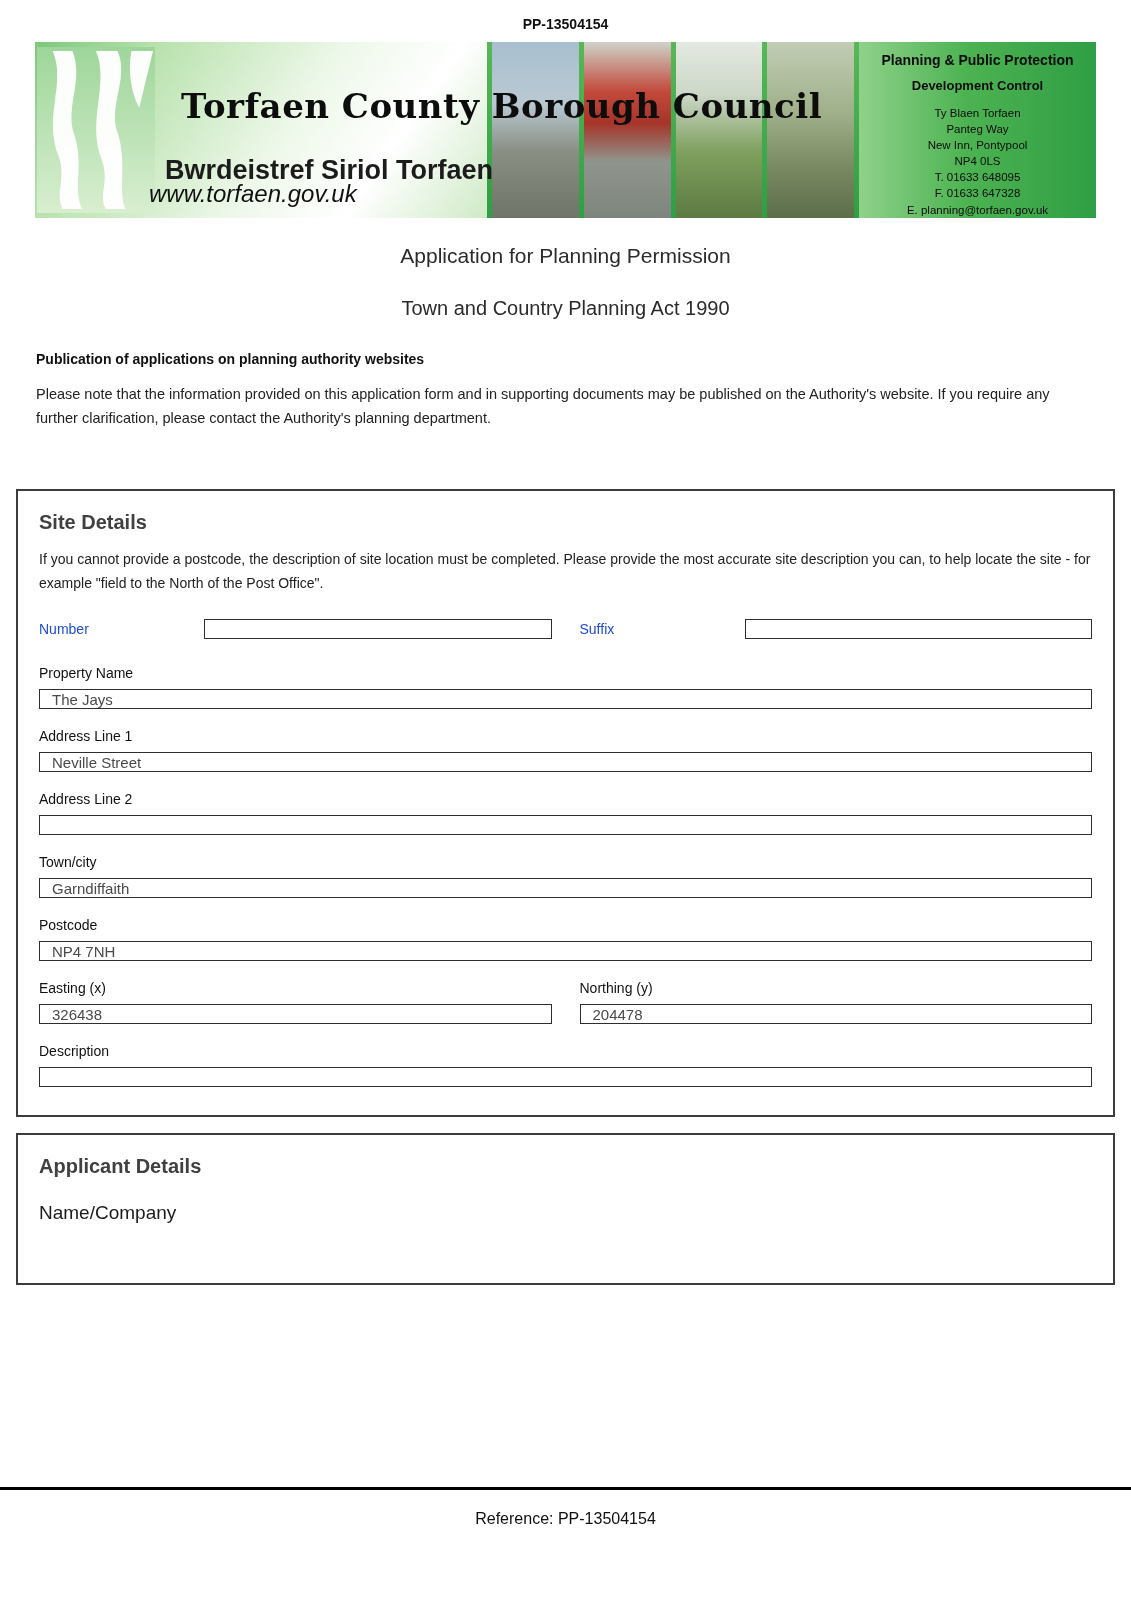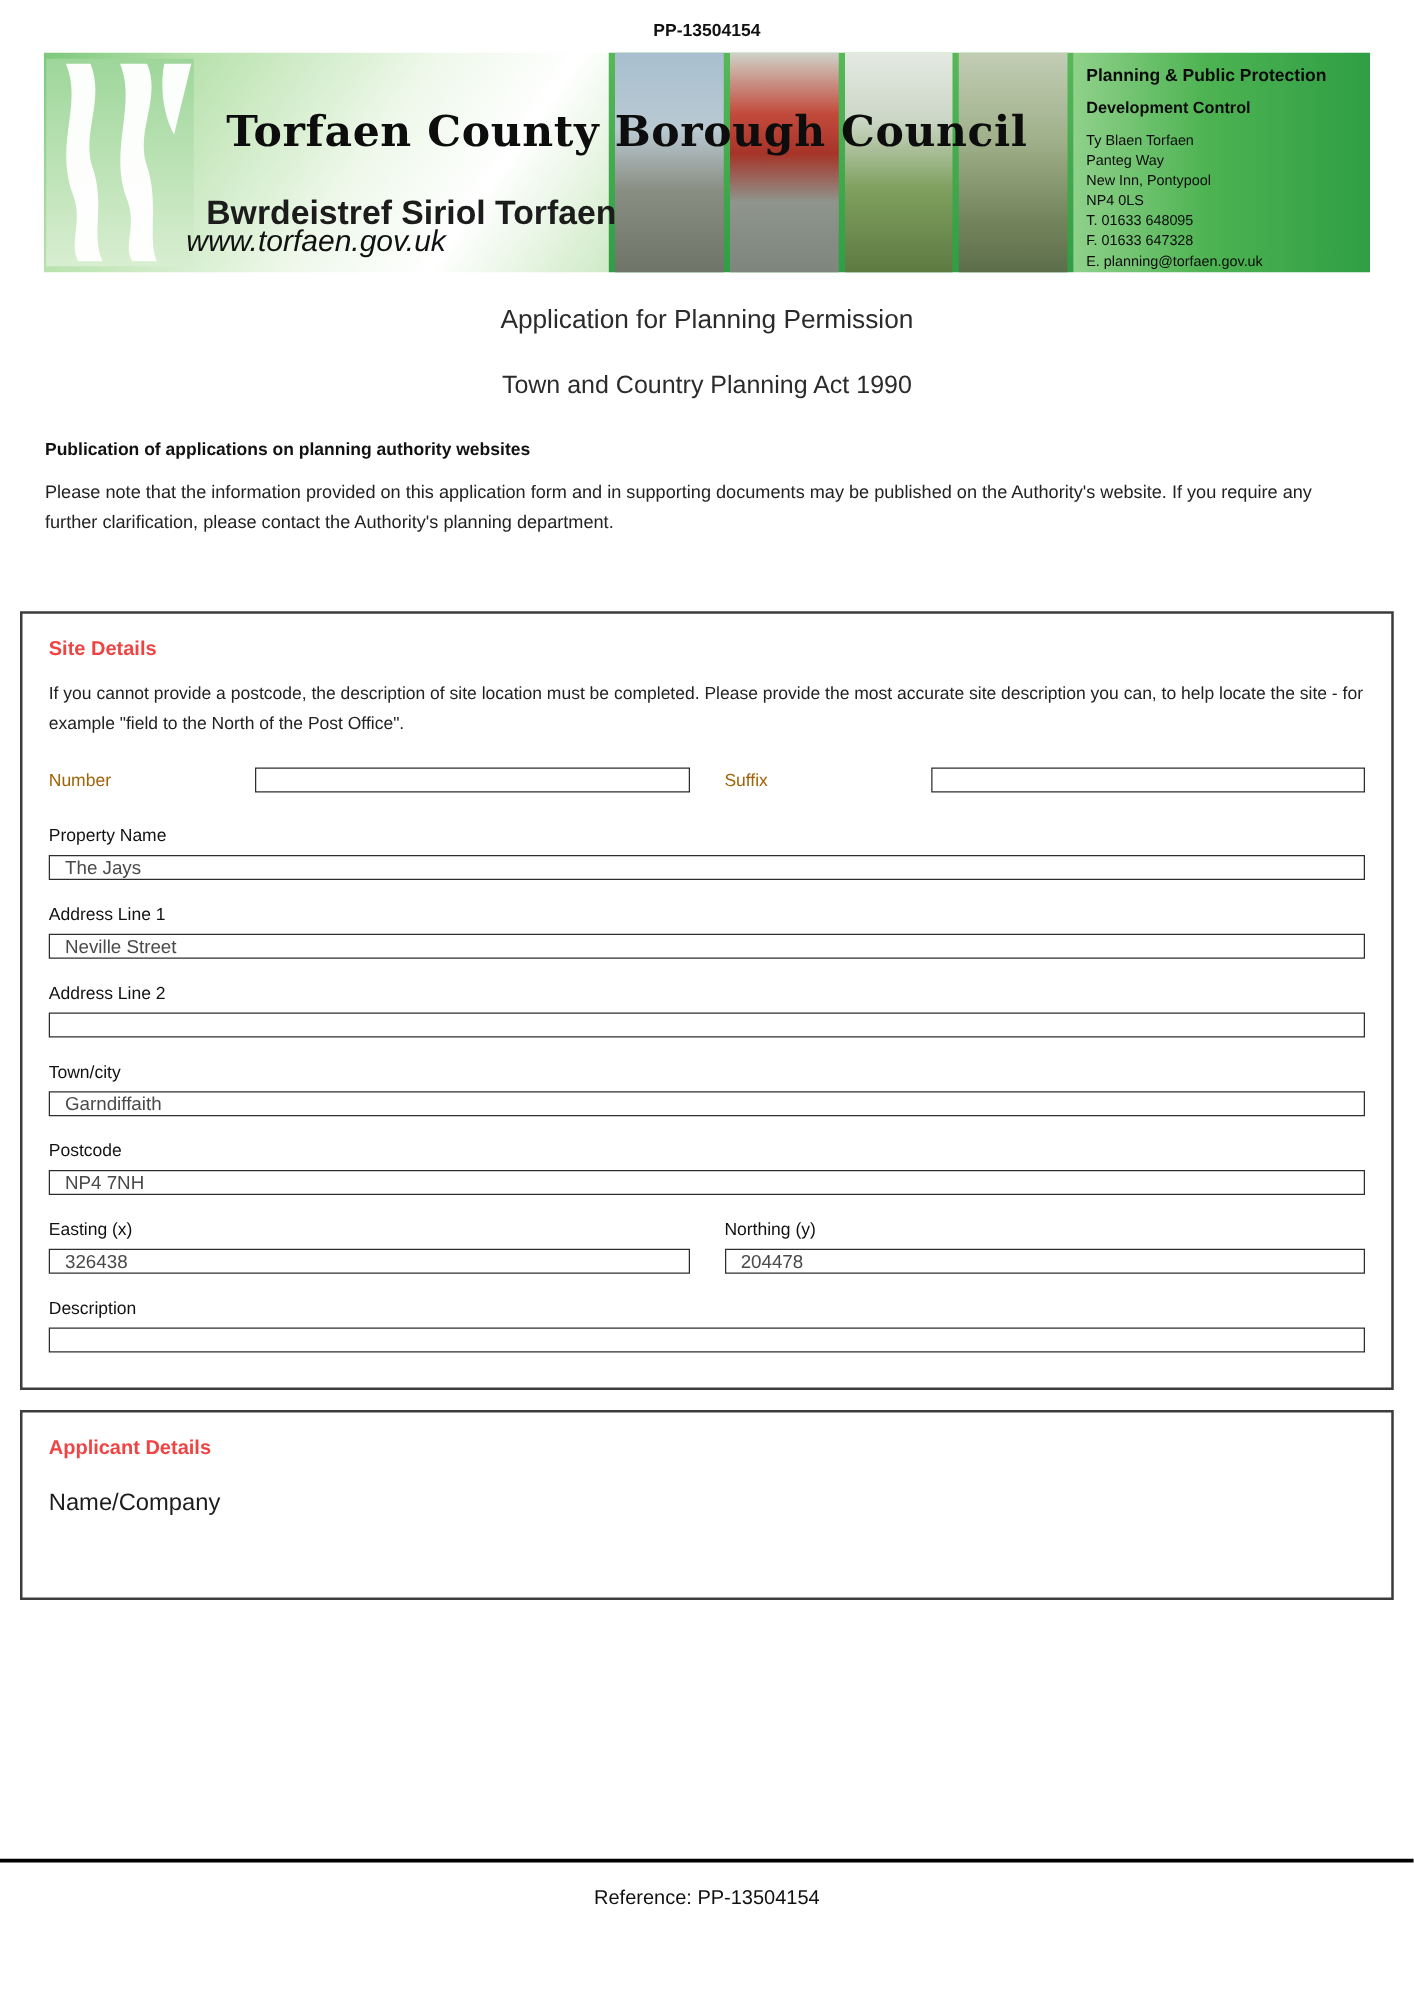--- a/index.html
+++ b/index.html
@@ -26,21 +26,21 @@
     background: linear-gradient(to bottom, #57b857, #2f9e44);
   }
   .photo { flex: 1; height: 100%; }
   .photo-1 { background: linear-gradient(to bottom, #a8bfcf 0%, #b9c9d2 35%, #8a8f84 62%, #6f7468 100%); }
   .photo-2 { background: linear-gradient(to bottom, #cfd3c9 0%, #c24a3c 28%, #a63428 46%, #8f958d 68%, #7e857d 100%); }
   .photo-3 { background: linear-gradient(to bottom, #e4e9e2 0%, #ccd7c7 30%, #7fa05e 62%, #5d7a42 100%); }
   .photo-4 { background: linear-gradient(to bottom, #c2cdb4 0%, #9fb08a 40%, #75865e 75%, #5c6d4a 100%); }
   .banner-right {
     flex: 1; height: 100%;
     background: linear-gradient(to right, #8fd18a 0%, #4db352 45%, #2f9e44 100%);
-    padding: 10px 10px 8px; text-align: left; color: #0c0c0c;
+    padding: 10px 10px 8px; text-align: center; color: #0c0c0c;
   }
   .dept-line1 { font-size: 14px; font-weight: bold; margin-bottom: 10px; }
   .dept-line2 { font-size: 13px; font-weight: bold; margin-bottom: 12px; }
   .addr-line { font-size: 11.5px; line-height: 1.4; }
 
   .banner-text { position: absolute; inset: 0; pointer-events: none; }
   .logo-box {
     position: absolute; left: 2px; top: 5px; width: 118px; height: 166px;
     background: linear-gradient(to bottom, #9ed69a, #d8eed0);
   }
@@ -61,31 +61,31 @@
 
   
   .main-title { margin-top: 26px; text-align: center; font-size: 21px; font-weight: 400; color: #2b2b2b; }
   .subtitle   { margin-top: 29px; text-align: center; font-size: 20px; font-weight: 400; color: #2b2b2b; }
 
   .pub-heading { margin: 31px 36px 0; font-size: 14px; font-weight: bold; color: #111; }
   .pub-body { margin: 16px 36px 0; font-size: 14.5px; line-height: 1.65; color: #222; max-width: 1030px; }
 
   
   .box { margin: 58px 16px 0; border: 2px solid #3c3c3c; padding: 20px 21px 28px; background: #fff; }
-  .section-title { font-size: 16px; font-weight: bold; color: #ef4444; margin-bottom: 14px; }
+  .section-title { font-size: 20px; font-weight: bold; color: #404040; margin-bottom: 14px; }
   .instructions { font-size: 14px; line-height: 1.7; color: #222; margin-bottom: 24px; }
 
   input.fbox {
     height: 20px; border: 1.5px solid #2e2e2e; background: #fff;
     font-family: "Liberation Sans", sans-serif; font-size: 15px; color: #4a4a4a;
     padding: 0 12px; border-radius: 0; outline: none;
   }
 
   .inline-row { display: flex; align-items: center; margin-bottom: 26px; }
-  .inline-label { flex: 0 0 165px; font-size: 14px; color: #a16207; }
+  .inline-label { flex: 0 0 165px; font-size: 14px; color: #1d4ed8; }
   .inline-row input { flex: 1; min-width: 0; }
   .inline-row .gap { flex: 0 0 28px; }
 
   .field { margin-bottom: 19px; }
   .field .flabel { display: block; font-size: 14px; color: #111; margin-bottom: 8px; }
   .field input { width: 100%; }
 
   .location-heading { font-size: 20.5px; font-weight: 400; color: #1c1c1c; margin: 28px 0 16px; }
   .two-col { display: flex; gap: 28px; }
   .two-col .col { flex: 1; }

